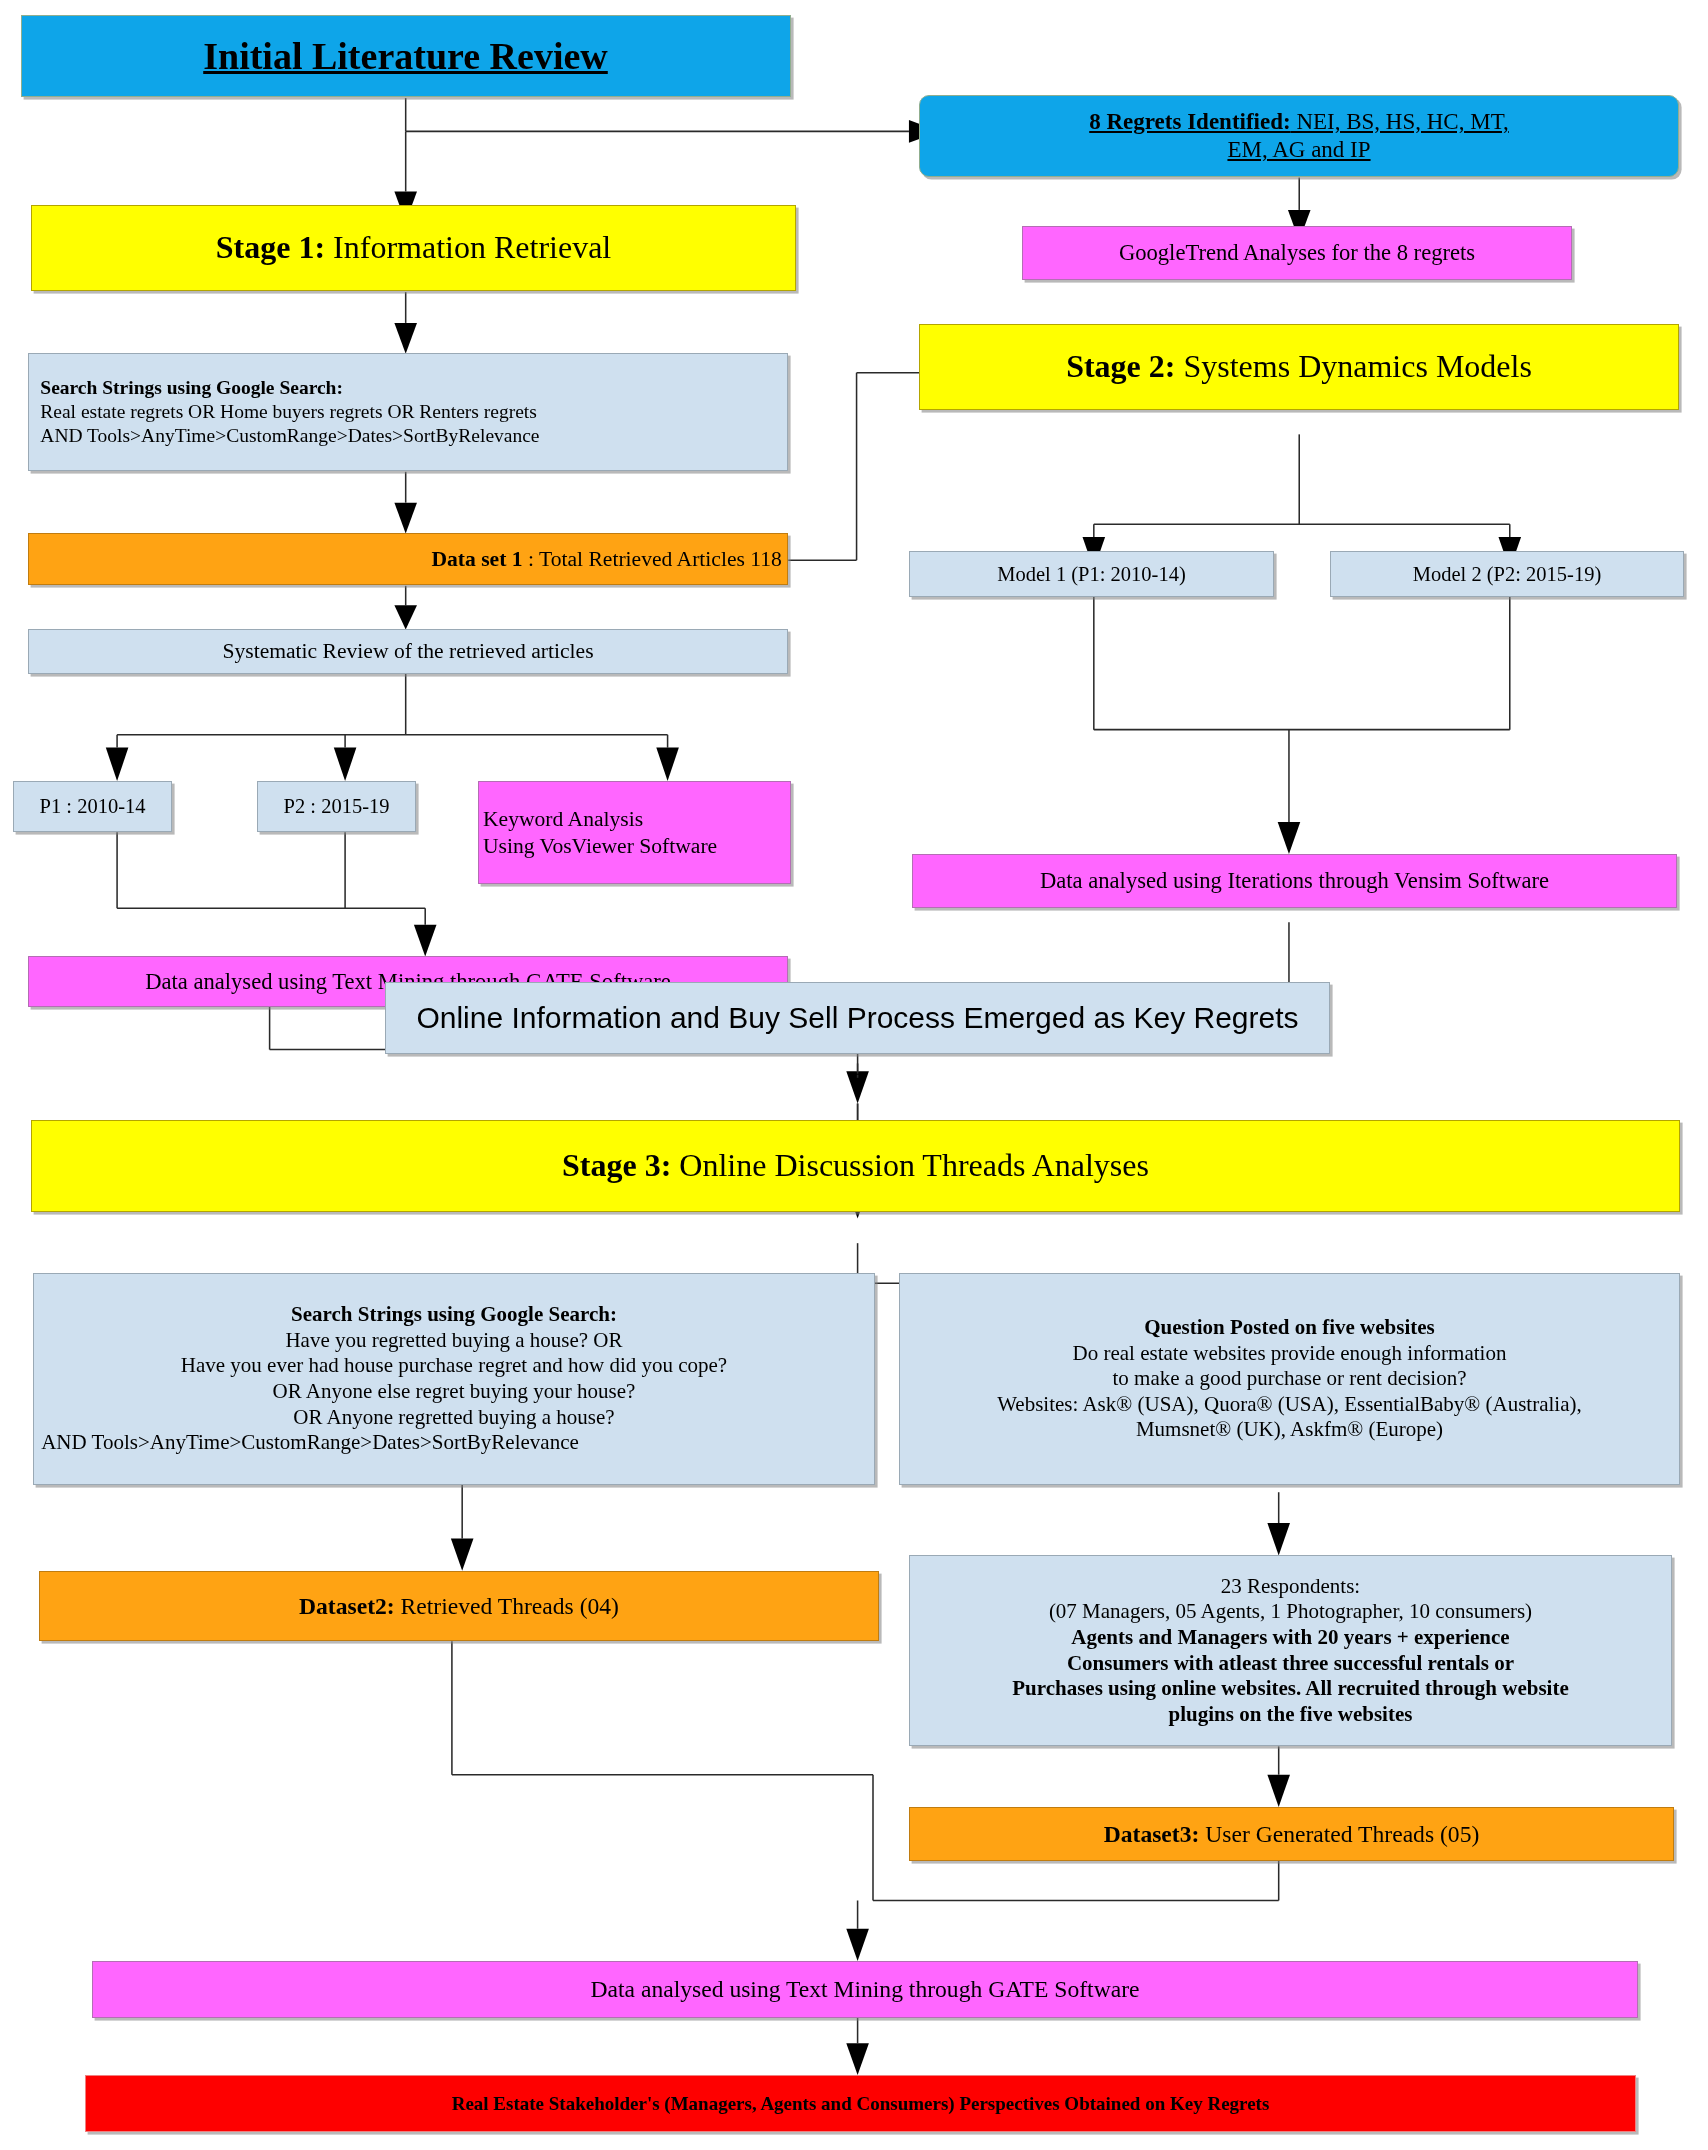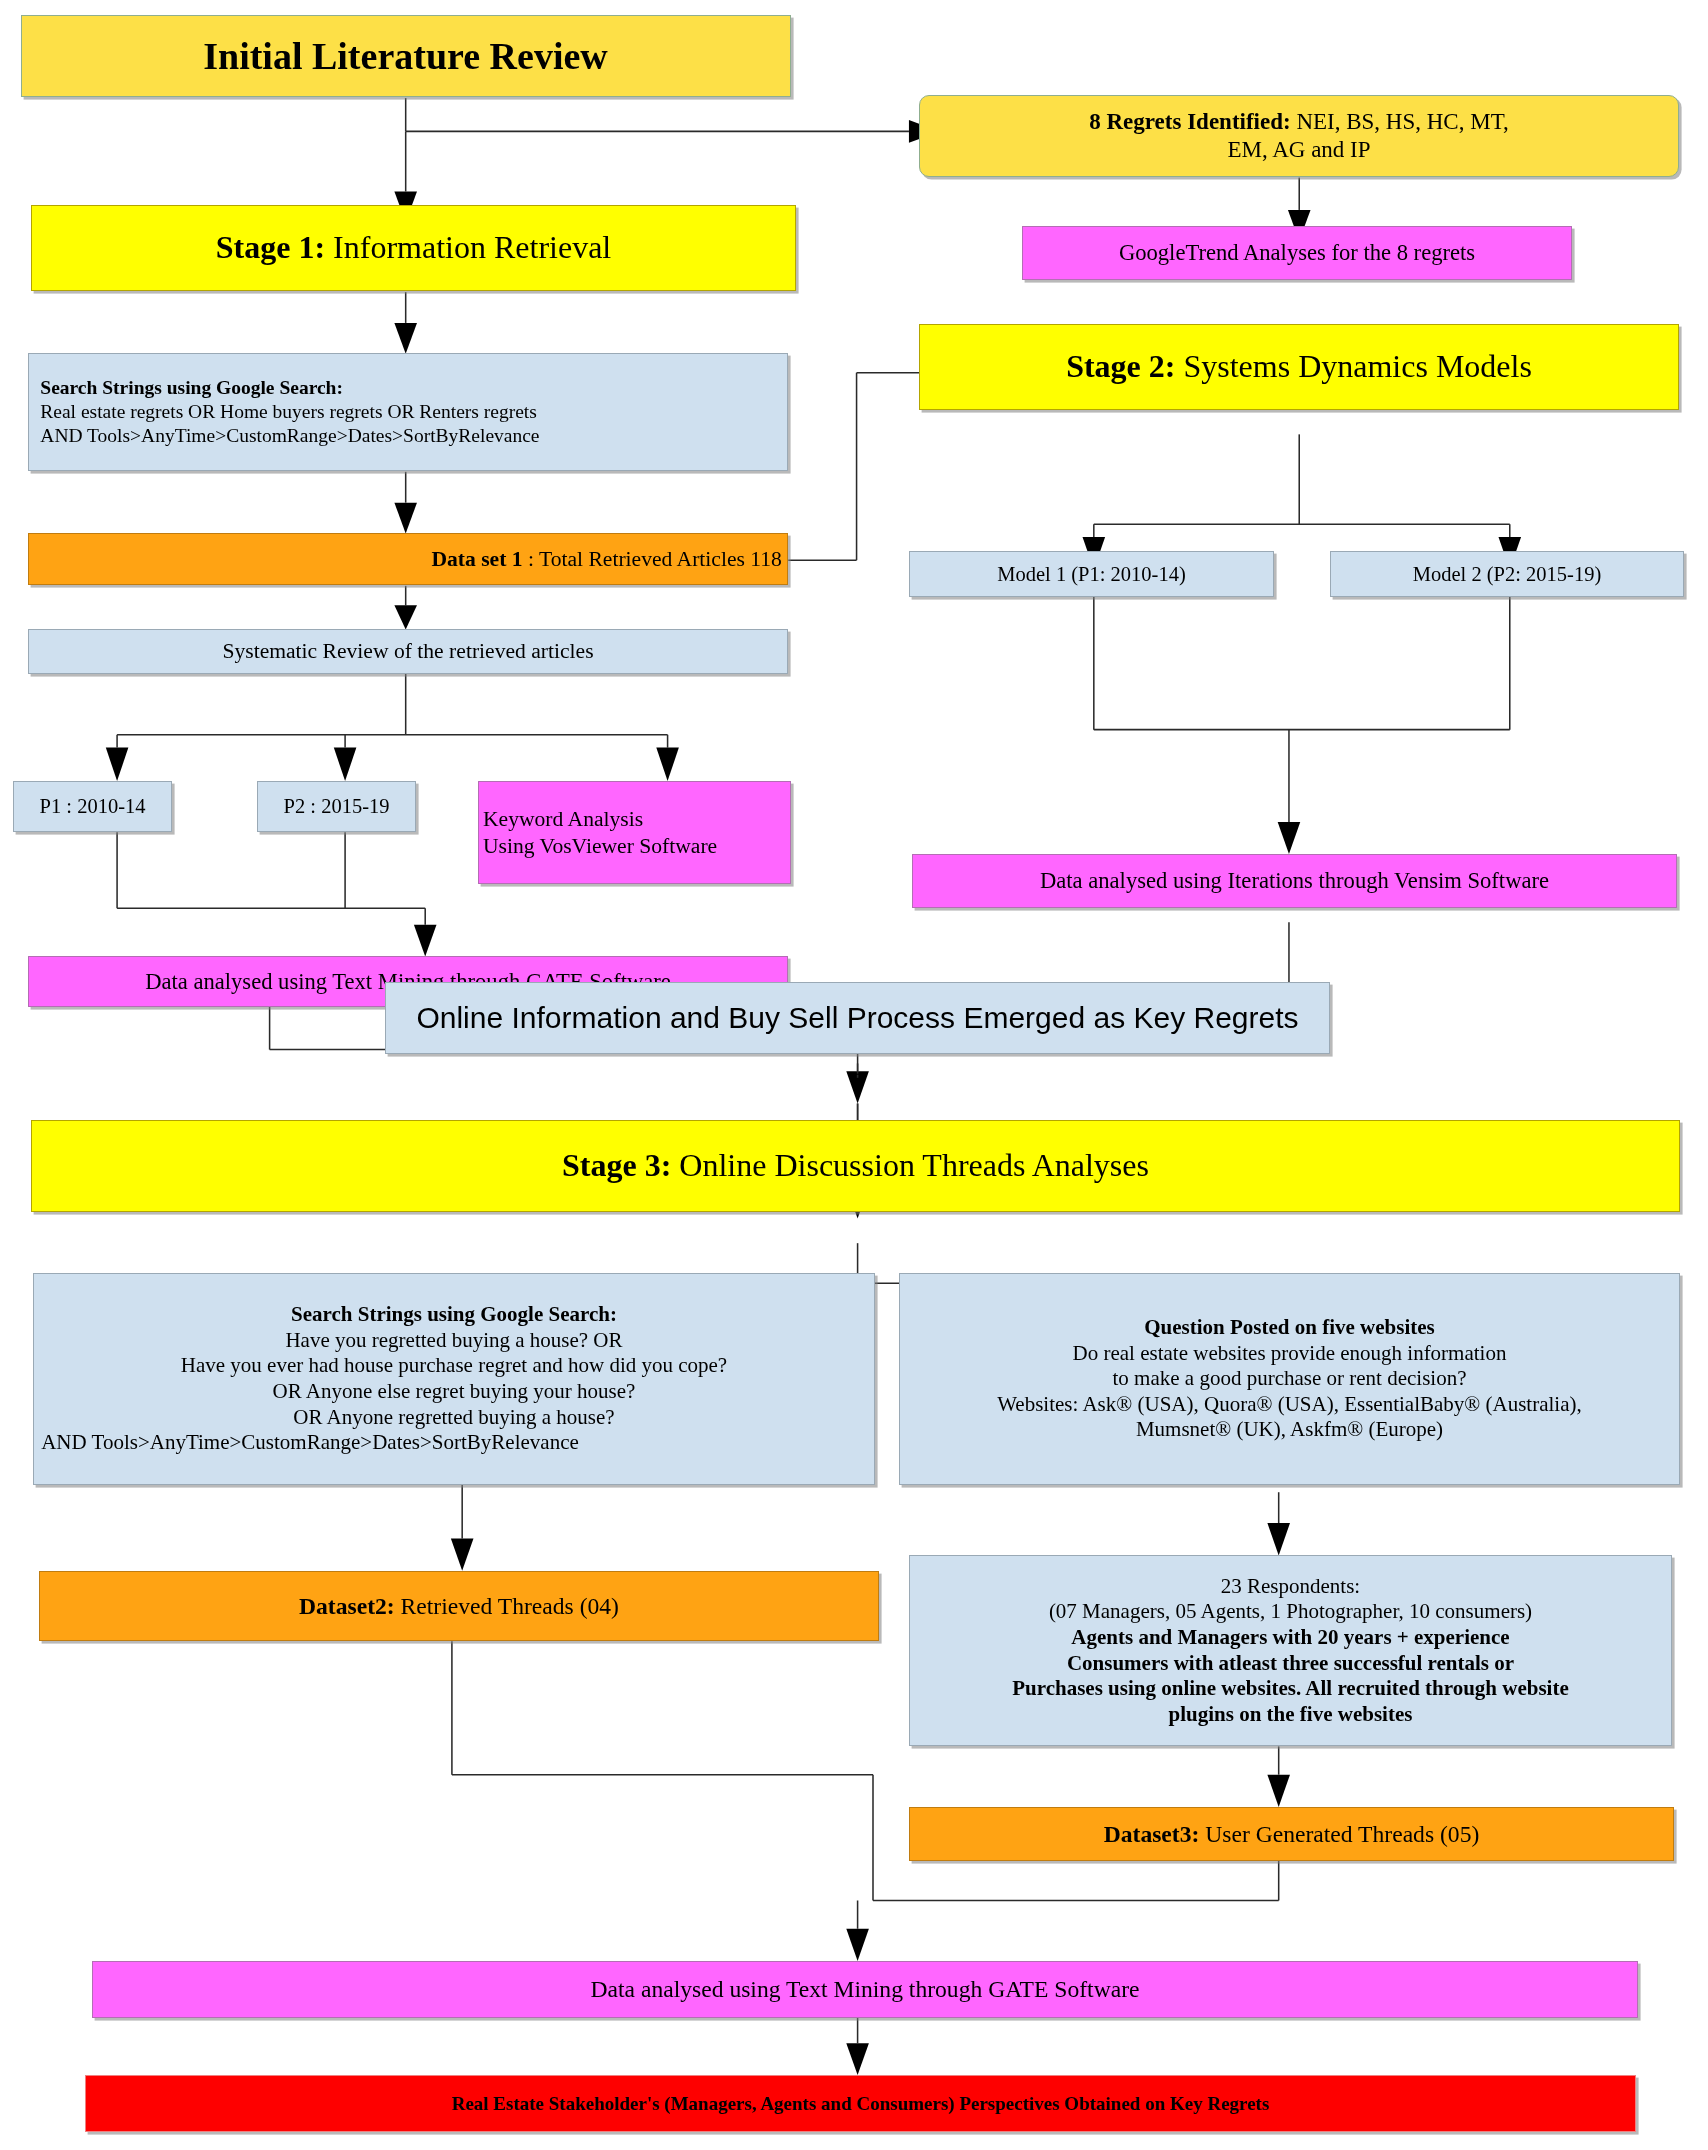--- a/index.html
+++ b/index.html
@@ -4,21 +4,21 @@
 <style>
   html,body{margin:0;padding:0;background:#ffffff;}
   body{font-family:"Liberation Serif",serif;}
   #canvas{position:relative;width:1708px;height:2151px;background:#fff;overflow:hidden;}
   .node{position:absolute;box-sizing:border-box;display:flex;align-items:center;justify-content:center;
         text-align:center;color:#000;line-height:1.22;padding:2.1px 5.1px;}
   .node .txt{width:100%;}
   .shadow{box-shadow:2.6px 2.6px 0 rgba(128,128,128,0.55);}
   .blue{background:#cfe0ef;border:1.5px solid #9aa9b5;}
   .yellow{background:#ffff00;border:1.5px solid #b3a500;}
-  .green{background:#fde047;border:1.5px solid #8fae8f;}
+  .green{background:#0ea5e9;border:1.5px solid #8fae8f;text-decoration:underline;}
   .pink{background:#ff66ff;border:1.5px solid #b36eb3;justify-content:flex-end;}
   .orange{background:#ffa313;border:1.5px solid #c07c10;}
   .red{background:#fe0000;border:1.5px solid #f08080;}
   .b{font-weight:bold;}
   svg#wires{position:absolute;left:0;top:0;width:1708px;height:2151px;pointer-events:none;}
   svg#wires path,svg#wires line{fill:none;stroke:#2a2a2a;stroke-width:3;}
   .arrow{fill:#000;stroke:none;}
 </style>
 </head>
 <body>

